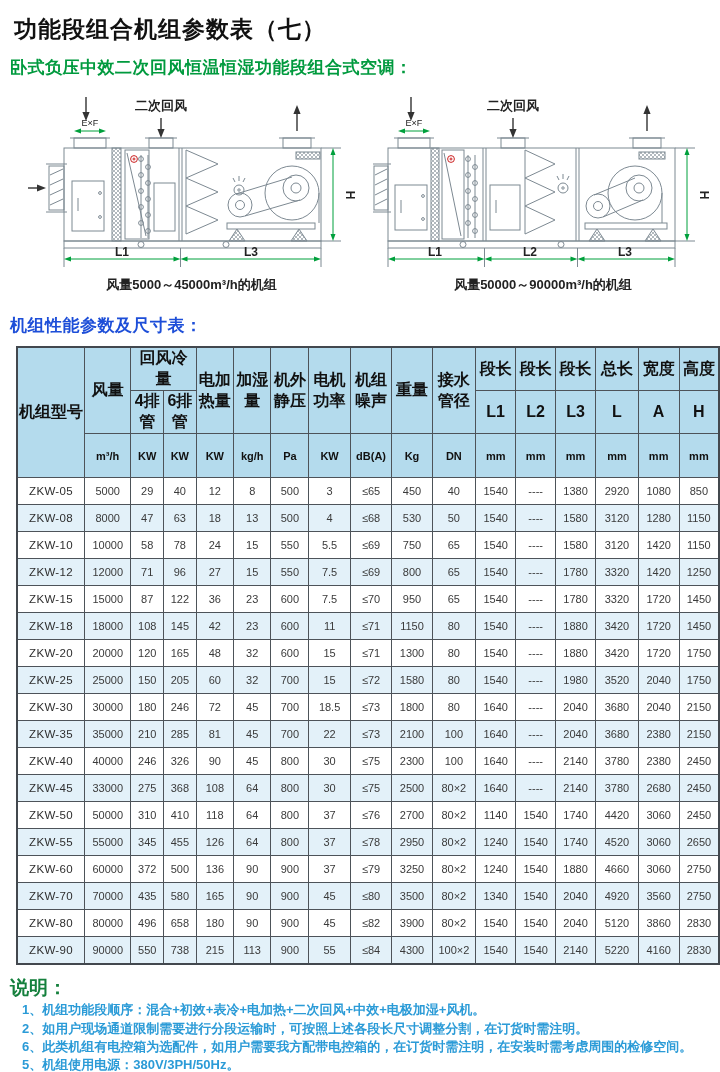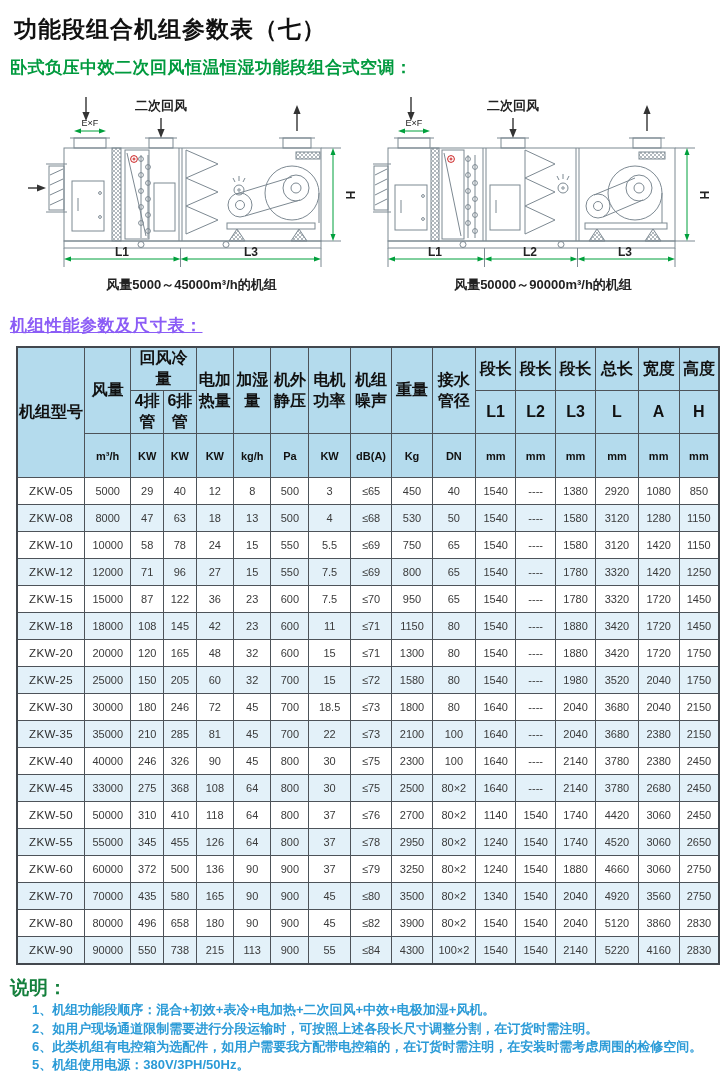--- a/index.html
+++ b/index.html
@@ -15,21 +15,21 @@
   }
   .subtitle {
     margin:11px 0 0 10px;
     font-size:17px; font-weight:bold; color:#009a3e; letter-spacing:0.5px;
   }
   .diagrams { display:flex; gap:14px; padding-left:24px; margin-top:14px; }
   .diagram-block { display:flex; flex-direction:column; align-items:center; }
   .diagram-caption { margin-top:5px; font-size:13px; font-weight:bold; color:#222; }
   .section-title {
     margin:20px 0 0 10px;
-    font-size:17px; font-weight:bold; color:#8b5cf6; letter-spacing:0.5px;text-decoration:underline;
+    font-size:17px; font-weight:bold; color:#1d4ed8; letter-spacing:0.5px;
   }
   table.param {
     margin:9px 0 0 16px;
     border-collapse:collapse; table-layout:fixed;
     border:2px solid #43484e;
   }
   table.param th, table.param td {
     border:1px solid #4d5359;
     text-align:center; vertical-align:middle;
     padding:0 1px;
@@ -43,21 +43,21 @@
   table.param thead tr.hr2 th { height:25px; }
   table.param thead tr.units th { height:44px; font-size:11px; }
   table.param tbody td { height:27px; }
   table.param tbody tr:nth-child(even) td { background:#e3f1f9; }
   table.param tbody td:first-child { font-size:11.5px; color:#2e2e2e; letter-spacing:0.3px; }
   .w2 { display:inline-block; width:2.15em; line-height:1.3; }
   .nowrap { white-space:nowrap; }
   .notes { margin:10px 0 0 10px; width:702px; }
   .notes-title { font-size:19px; font-weight:bold; color:#15803d; line-height:1.4; }
   .note-item {
-    margin-left:22px; padding-left:21px; text-indent:-21px;
+    margin-left:12px; padding-left:21px; text-indent:-21px;
     font-size:13px; font-weight:bold; color:#2b9bd7; line-height:1.42;
   }
   svg text { font-family:"Liberation Sans","DejaVu Sans",sans-serif; }
 </style>
 </head>
 <body>
 
 <div class="page-title">功能段组合机组参数表（七）</div>
 <div class="subtitle">卧式负压中效二次回风恒温恒湿功能段组合式空调：</div>
 

